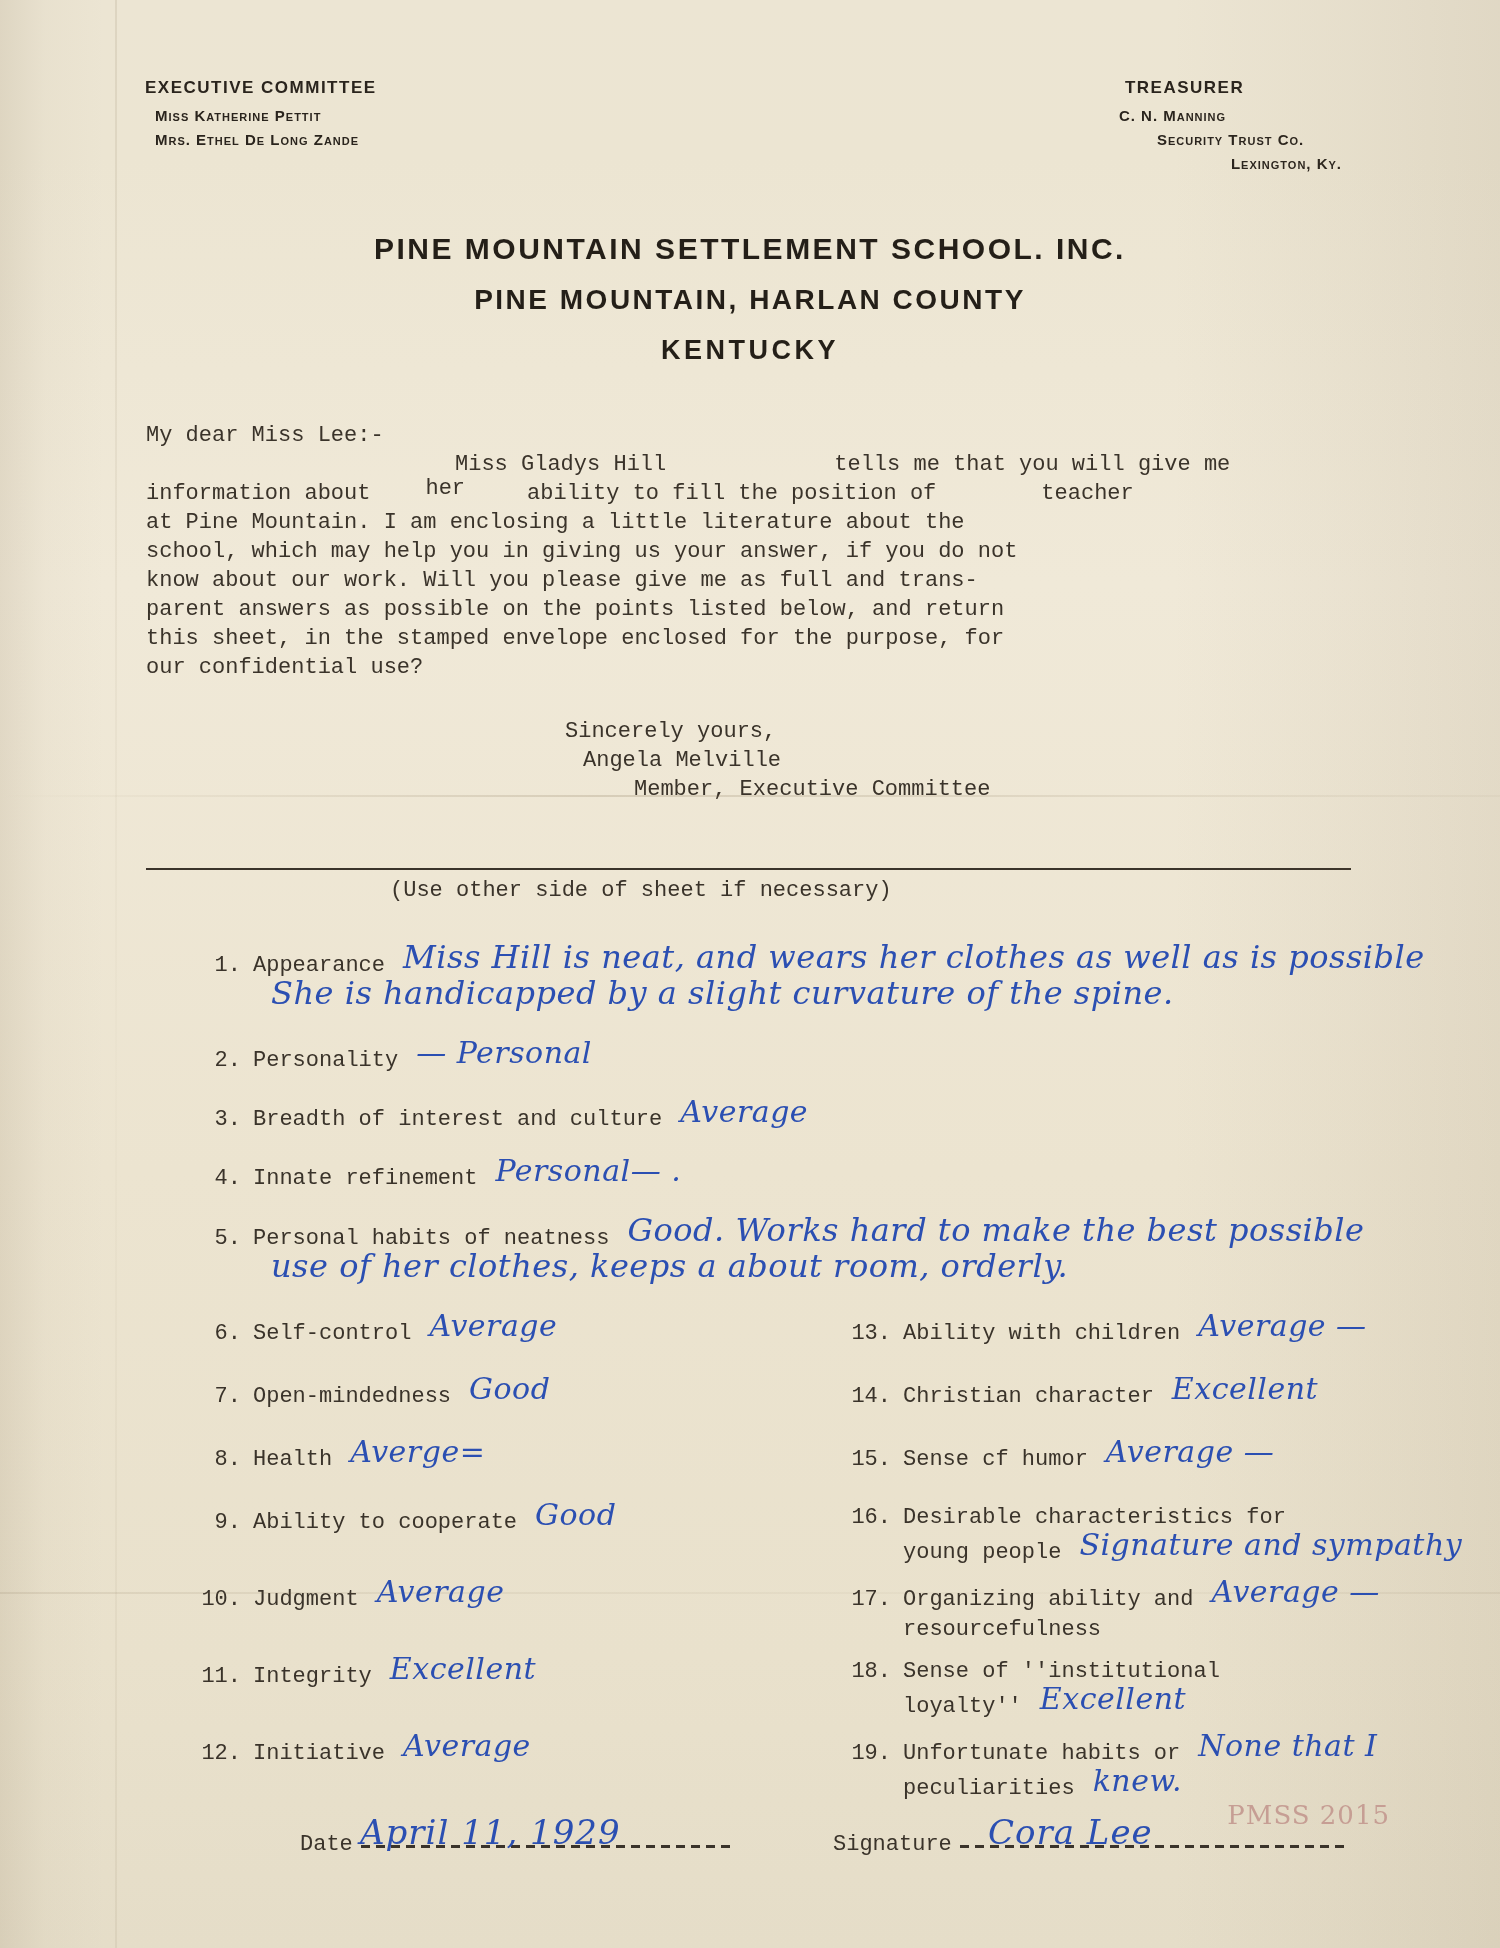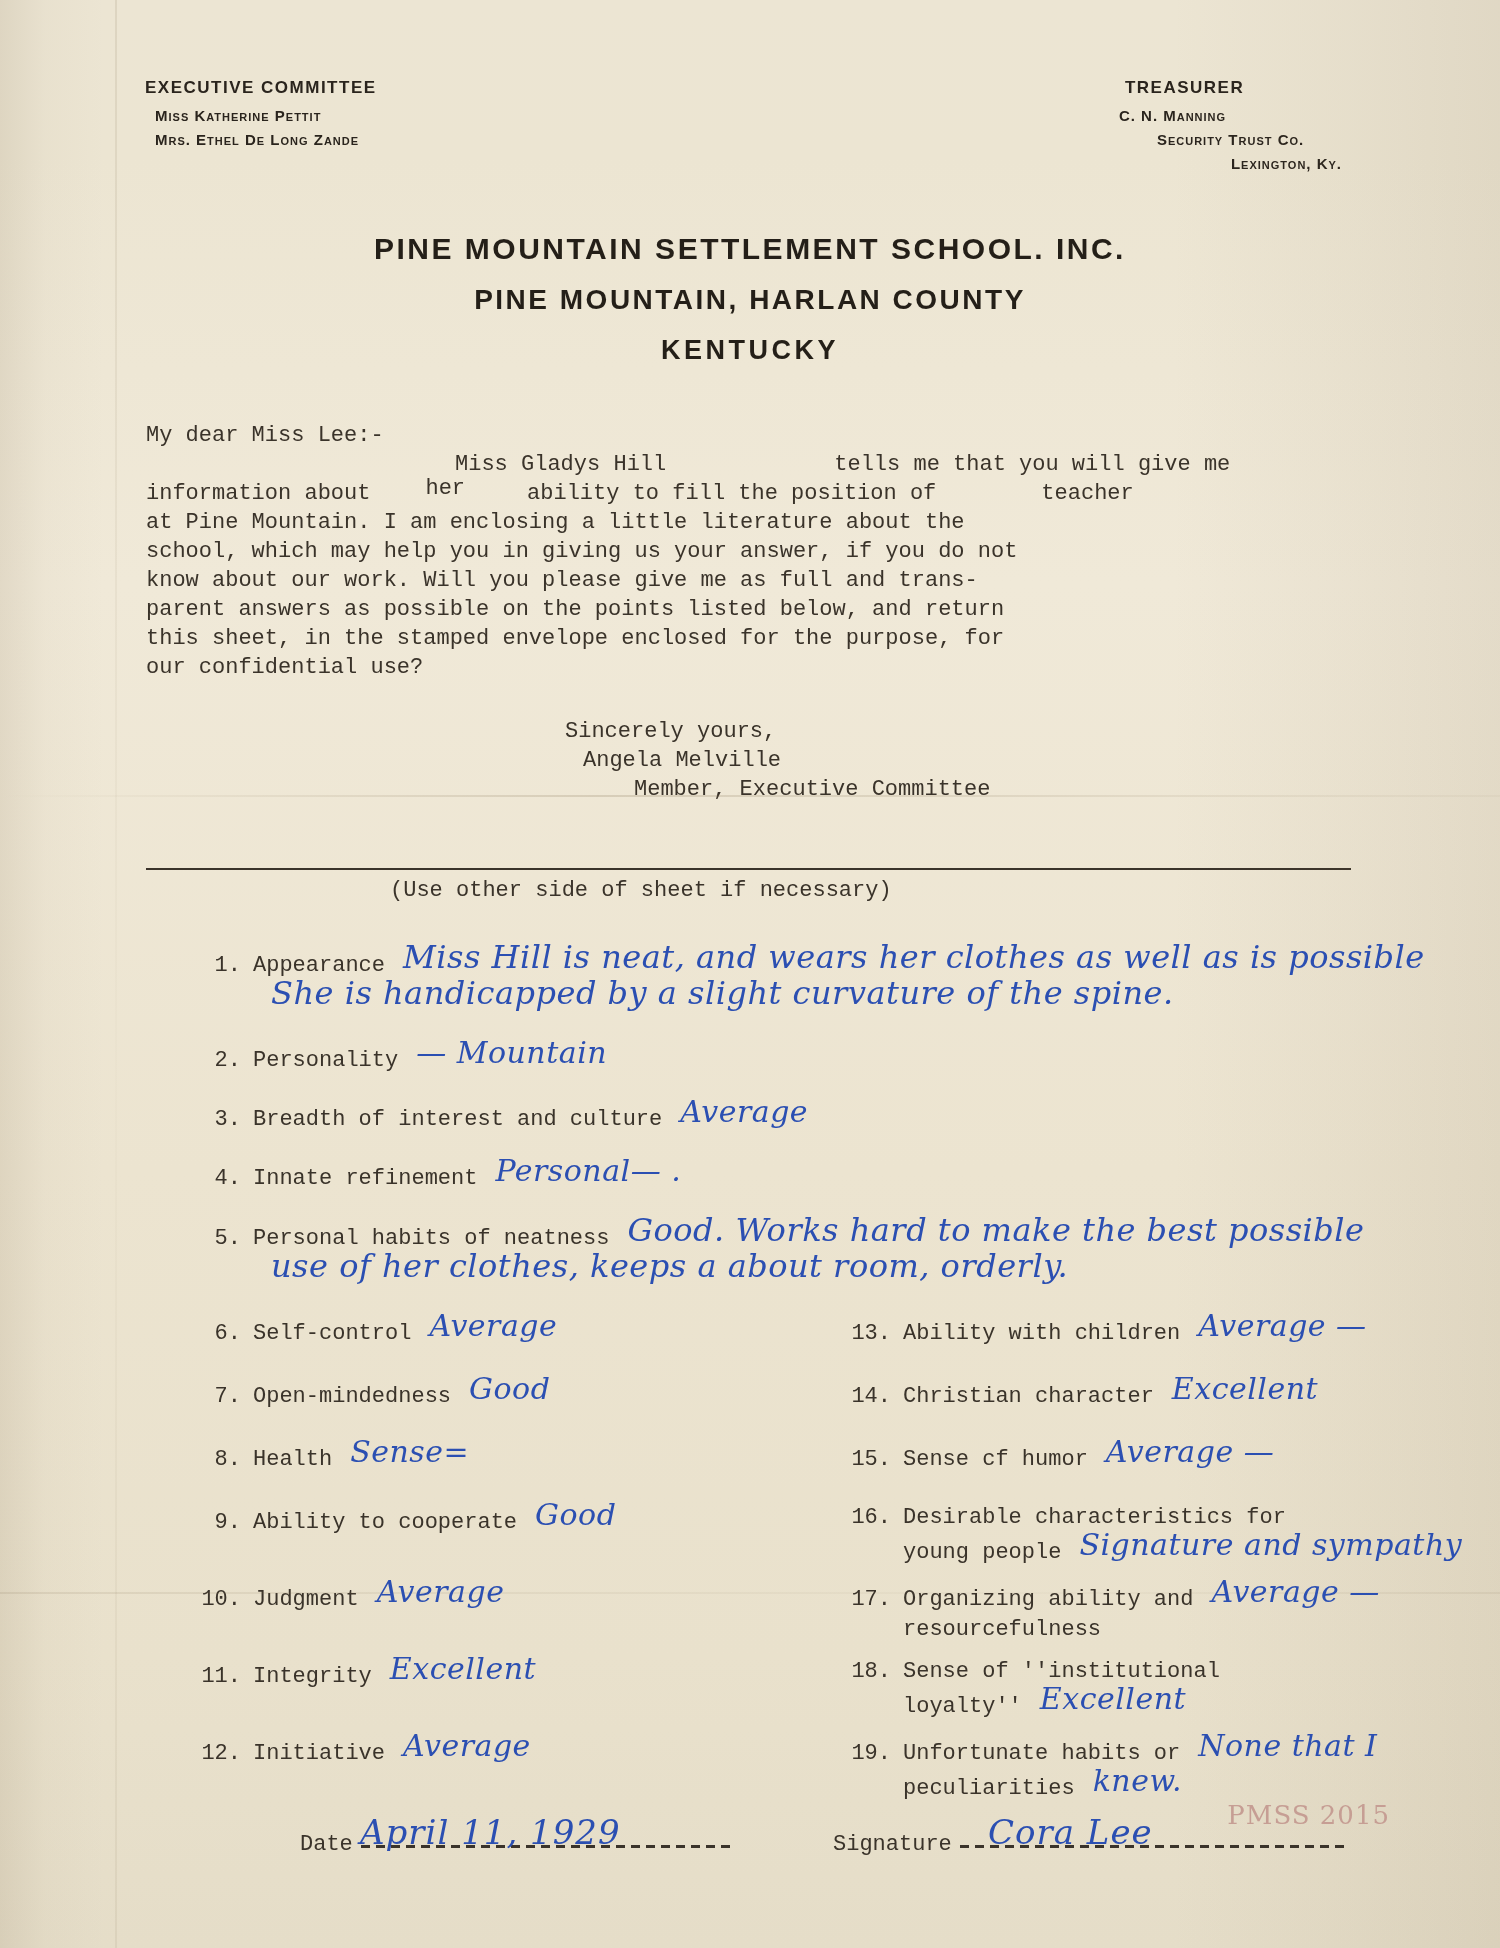--- a/index.html
+++ b/index.html
@@ -149,21 +149,21 @@
   <div class="note">(Use other side of sheet if necessary)</div>
 
   <div class="items">
 
     <div class="fitem long">
       <div class="l1"><span class="fnum">1.</span><span>Appearance</span><span class="hw">Miss Hill is neat, and wears her clothes as well as is possible</span></div>
       <div class="l2"><span class="hw">She is handicapped by a slight curvature of the spine.</span></div>
     </div>
 
     <div class="fitem">
-      <div class="l1"><span class="fnum">2.</span><span>Personality</span><span class="hw">— Mountain</span></div>
+      <div class="l1"><span class="fnum">2.</span><span>Personality</span><span class="hw">— Personal</span></div>
     </div>
 
     <div class="fitem">
       <div class="l1"><span class="fnum">3.</span><span>Breadth of interest and culture</span><span class="hw">Average</span></div>
     </div>
 
     <div class="fitem">
       <div class="l1"><span class="fnum">4.</span><span>Innate refinement</span><span class="hw">Personal— .</span></div>
     </div>
 
@@ -185,21 +185,21 @@
       <div class="col-l fitem">
         <div class="l1"><span class="fnum">7.</span><span>Open-mindedness</span><span class="hw">Good</span></div>
       </div>
       <div class="col-r fitem">
         <div class="l1"><span class="fnum">14.</span><span>Christian character</span><span class="hw">Excellent</span></div>
       </div>
     </div>
 
     <div class="frow">
       <div class="col-l fitem">
-        <div class="l1"><span class="fnum">8.</span><span>Health</span><span class="hw">Sense=</span></div>
+        <div class="l1"><span class="fnum">8.</span><span>Health</span><span class="hw">Averge=</span></div>
       </div>
       <div class="col-r fitem">
         <div class="l1"><span class="fnum">15.</span><span>Sense cf humor</span><span class="hw">Average —</span></div>
       </div>
     </div>
 
     <div class="frow tight">
       <div class="col-l fitem">
         <div class="l1"><span class="fnum">9.</span><span>Ability to cooperate</span><span class="hw">Good</span></div>
       </div>

